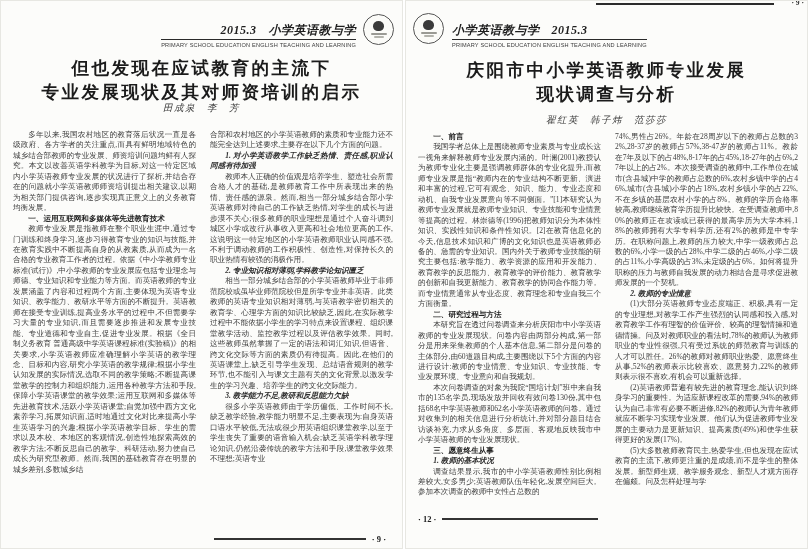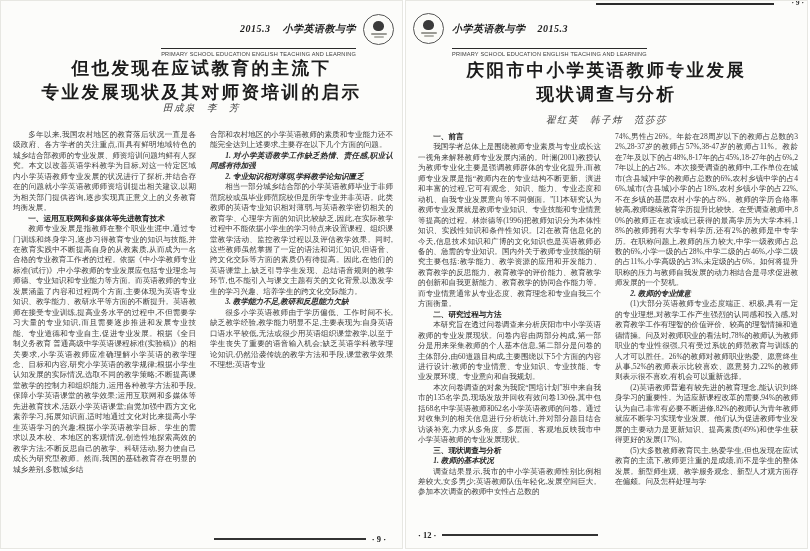--- a/index.html
+++ b/index.html
@@ -4,21 +4,21 @@
 <style>
   html,body{margin:0;padding:0;background:#ffffff;}
   body{width:810px;height:551px;overflow:hidden;font-family:"Liberation Serif",serif;}
   .spread{position:relative;width:810px;height:551px;background:#ffffff;}
   .page{position:absolute;top:0;height:549px;width:403px;background:#fcfcfa;border:1px solid #e7e7e2;box-sizing:border-box;overflow:hidden;}
   #page-left{left:0;}
   #page-right{left:405px;}
 
   
   .jheader{position:absolute;top:21px;}
-  .jheader .l1{display:flex;gap:12px;align-items:baseline;font-size:10px;font-weight:bold;font-style:italic;color:#1e1e1e;border-bottom:1.6px solid #2a2a2a;padding-bottom:12px;letter-spacing:.5px;}
+  .jheader .l1{display:flex;gap:12px;align-items:baseline;font-size:12px;font-weight:bold;font-style:italic;color:#1e1e1e;border-bottom:1.6px solid #2a2a2a;padding-bottom:0;letter-spacing:.5px;}
   .jheader .l2{font-size:5.6px;letter-spacing:.2px;color:#3a3a3a;margin-top:1.5px;font-family:"Liberation Sans",sans-serif;white-space:nowrap;}
   .jh-right{right:46px;text-align:right;}
   .jh-right .l1{justify-content:flex-end;}
   .jh-left{left:46px;text-align:left;}
 
   
   .seal{position:absolute;width:29px;height:29px;border-radius:50%;border:1.2px solid #555;background:#fbfbf8;display:flex;flex-direction:column;align-items:center;justify-content:center;}
   .seal .core{width:11px;height:10px;border-radius:50% 50% 45% 45%;background:#3a3a3a;}
   .seal .tl{width:16px;height:2px;background:#9a9a94;margin-top:2px;border-radius:1px;}
   .seal .tl2{width:10px;height:1.5px;background:#b3b3ac;margin-top:1px;border-radius:1px;}
@@ -41,21 +41,21 @@
   .col .p{margin:0;text-indent:2em;}
   .col .pn{margin:0;text-indent:0;}
   .col .h{margin:0;text-indent:2em;font-weight:bold;color:#242424;}
   .col .hi{margin:0;text-indent:2em;font-style:italic;font-weight:600;color:#2e2e2e;}
 
   
   .pfoot{position:absolute;display:flex;align-items:center;gap:6px;font-size:8.5px;font-weight:bold;color:#222;}
   .rule{height:2px;background:#333;}
   #foot-left{bottom:4px;right:16px;}
   #foot-left .rule{width:152px;}
-  #foot-right{bottom:8px;left:12px;}
+  #foot-right{bottom:24px;left:12px;}
   #foot-right .rule{width:156px;}
 
   
   .artifact{position:absolute;top:0;left:190px;width:210px;height:7px;overflow:hidden;}
   .artifact .rule{position:absolute;top:2px;left:0;width:178px;height:1.6px;background:#2b2b2b;}
   .artifact .num{position:absolute;top:-3px;right:2px;font-size:7.5px;font-weight:bold;color:#333;}
 </style>
 </head>
 <body>
 
@@ -83,20 +83,21 @@
 
     <div class="cols">
       <div class="col">
         <div class="p">多年以来,我国农村地区的教育落后状况一直是各级政府、各方学者的关注重点,而具有鲜明地域特色的城乡结合部教师的专业发展、师资培训问题均鲜有人探究。本文以改善英语学科教学为目标,对这一特定区域内小学英语教师专业发展的状况进行了探析,并结合存在的问题就小学英语教师师资培训提出相关建议,以期为相关部门提供咨询,逐步实现真正意义上的义务教育均衡发展。</div>
         <div class="h">一、运用互联网和多媒体等先进教育技术</div>
         <div class="p">教师专业发展是指教师在整个职业生涯中,通过专门训练和终身学习,逐步习得教育专业的知识与技能,并在教育实践中不断提高自身的从教素质,从而成为一名合格的专业教育工作者的过程。依据《中小学教师专业标准(试行)》,中小学教师的专业发展应包括专业理念与师德、专业知识和专业能力等方面。而英语教师的专业发展涵盖了内容和过程两个方面,主要体现为英语专业知识、教学能力、教研水平等方面的不断提升。英语教师在接受专业训练,提高业务水平的过程中,不但需要学习大量的专业知识,而且需要逐步推进和发展专业技能、专业道德和专业自主,促进专业发展。根据《全日制义务教育 普通高级中学英语课程标准(实验稿)》的相关要求,小学英语教师应准确理解小学英语的教学理念、目标和内容,研究小学英语的教学规律;根据小学生认知发展的实际情况,选取不同的教学策略;不断提高课堂教学的控制力和组织能力,运用各种教学方法和手段,保障小学英语课堂的教学效果;运用互联网和多媒体等先进教育技术,活跃小学英语课堂;自觉加强中西方文化素养学习,拓展知识面,适时地通过文化对比来提高小学生英语学习的兴趣;根据小学英语教学目标、学生的需求以及本校、本地区的客观情况,创造性地探索高效的教学方法;不断反思自己的教学、科研活动,努力使自己成长为研究型教师。然而,我国的基础教育存在明显的城乡差别,多数城乡结</div>
       </div>
       <div class="col">
         <div class="pn">合部和农村地区的小学英语教师的素质和专业能力还不能完全达到上述要求,主要存在以下几个方面的问题。</div>
         <div class="hi">1. 对小学英语教学工作缺乏热情、责任感,职业认同感有待加强</div>
+        <div class="p">教师本人正确的价值观是培养学生、塑造社会所需合格人才的基础,是教师教育工作中所表现出来的热情、责任感的源泉。然而,相当一部分城乡结合部小学英语教师对待自己的工作缺乏热情,对学生的成长与进步漠不关心;很多教师的职业理想是通过个人奋斗调到城区小学或改行从事收入更高和社会地位更高的工作,这说明这一特定地区的小学英语教师职业认同感不强,不利于调动教师的工作积极性、创造性,对保持长久的职业热情有较强的消极作用。</div>
         <div class="hi">2. 专业知识相对薄弱,学科教学论知识匮乏</div>
         <div class="p">相当一部分城乡结合部的小学英语教师毕业于非师范院校或虽毕业师范院校但是所学专业并非英语。此类教师的英语专业知识相对薄弱,与英语教学密切相关的教育学、心理学方面的知识比较缺乏,因此,在实际教学过程中不能依据小学生的学习特点来设置课程、组织课堂教学活动、监控教学过程以及评估教学效果。同时,这些教师虽然掌握了一定的语法和词汇知识,但语音、跨文化交际等方面的素质仍有待提高。因此,在他们的英语课堂上,缺乏引导学生发现、总结语音规则的教学环节,也不能引入与课文主题有关的文化背景,以激发学生的学习兴趣、培养学生的跨文化交际能力。</div>
         <div class="hi">3. 教学能力不足,教研和反思能力欠缺</div>
         <div class="p">很多小学英语教师由于学历偏低、工作时间不长,缺乏教学经验,教学能力明显不足,主要表现为:自身英语口语水平较低,无法或很少用英语组织课堂教学,以至于学生丧失了重要的语音输入机会;缺乏英语学科教学理论知识,仍然沿袭传统的教学方法和手段,课堂教学效果不理想;英语专业</div>
       </div>
     </div>
 
     <div class="pfoot" id="foot-left">
       <div class="rule"></div>
       <span>· 9 ·</span>
@@ -128,21 +129,21 @@
     </div>
     <div class="authors">翟红英　韩子炜　范莎莎</div>
 
     <div class="cols">
       <div class="col">
         <div class="h">一、前言</div>
         <div class="p">我国学者总体上是围绕教师专业素质与专业成长这一视角来解释教师专业发展内涵的。叶澜(2001)教授认为教师专业化主要是强调教师群体的专业化提升,而教师专业发展是指“教师内在的专业结构不断更新、演进和丰富的过程,它可有观念、知识、能力、专业态度和动机、自我专业发展意向等不同侧面。”[1]本研究认为教师专业发展就是教师专业知识、专业技能和专业情意等提高的过程。林崇德等(1996)把教师知识分为本体性知识、实践性知识和条件性知识。[2]在教育信息化的今天,信息技术知识和广博的文化知识也是英语教师必备的、急需的专业知识。国内外关于教师专业技能的研究主要包括:教学能力、教学资源的应用和开发能力、教育教学的反思能力、教育教学的评价能力、教育教学的创新和自我更新能力、教育教学的协同合作能力等。而专业情意通常从专业态度、教育理念和专业自我三个方面衡量。</div>
         <div class="h">二、研究过程与方法</div>
         <div class="p">本研究旨在透过问卷调查来分析庆阳市中小学英语教师的专业发展现状。问卷内容由两部分构成,第一部分是用来采集教师的个人基本信息,第二部分是问卷的主体部分,由60道题目构成,主要围绕以下5个方面的内容进行设计:教师的专业情意、专业知识、专业技能、专业发展环境、专业意向和自我规划。</div>
         <div class="p">本次问卷调查的对象为我院“国培计划”班中来自我市的135名学员,现场发放并回收有效问卷130份,其中包括68名中学英语教师和62名小学英语教师的问卷。通过对收集到的相关信息进行分析统计,并对部分题目结合访谈补充,力求从多角度、多层面、客观地反映我市中小学英语教师的专业发展现状。</div>
-        <div class="h">三、现状调查与分析</div>
+        <div class="h">三、愿意终生从事</div>
         <div class="hi">1. 教师的基本状况</div>
         <div class="p">调查结果显示,我市的中小学英语教师性别比例相差较大,女多男少;英语教师队伍年轻化,发展空间巨大。参加本次调查的教师中女性占总数的</div>
       </div>
       <div class="col">
         <div class="pn">74%,男性占26%。年龄在28周岁以下的教师占总数的32%,28-37岁的教师占57%,38-47岁的教师占11%。教龄在7年及以下的占48%,8-17年的占45%,18-27年的占6%,27年以上的占2%。本次接受调查的教师中,工作单位在城市(含县城)中学的教师占总数的6%,农村乡镇中学的占46%,城市(含县城)小学的占18%,农村乡镇小学的占22%,不在乡镇的基层农村小学的占8%。教师的学历合格率较高,教师继续教育学历提升比较快。在受调查教师中,80%的教师正在攻读或已获得的最高学历为大学本科,18%的教师拥有大学专科学历,还有2%的教师是中专学历。在职称问题上,教师的压力较大,中学一级教师占总数的6%,小学一级的占28%,中学二级的占46%,小学二级的占11%,小学高级的占3%,未定级的占6%。如何将提升职称的压力与教师自我发展的动力相结合是寻求促进教师发展的一个契机。</div>
         <div class="hi">2. 教师的专业情意</div>
         <div class="p">(1)大部分英语教师专业态度端正、积极,具有一定的专业理想,对教学工作产生强烈的认同感和投入感,对教育教学工作有理智的价值评价、较高的理智情操和道德情操。问及对教师职业的看法时,78%的教师认为教师职业的专业性很强,只有受过系统的师范教育与训练的人才可以胜任。26%的教师对教师职业热爱、愿意终生从事,52%的教师表示比较喜欢、愿意努力,22%的教师则表示很不喜欢,有机会可以重新选择。</div>
         <div class="p">(2)英语教师普遍有较先进的教育理念,能认识到终身学习的重要性。为适应新课程改革的需要,94%的教师认为自己非常有必要不断进修,82%的教师认为青年教师就应不断学习实现专业发展。他们认为促进教师专业发展的主要动力是更新知识、提高素质(49%)和使学生获得更好的发展(17%)。</div>
         <div class="p">(5)大多数教师教育民主,热爱学生,但也发现在应试教育的主流下,教师更注重的是成绩,而不是学生的整体发展。新型师生观、教学服务观念、新型人才观方面存在偏颇。问及怎样处理与学</div>
       </div>

